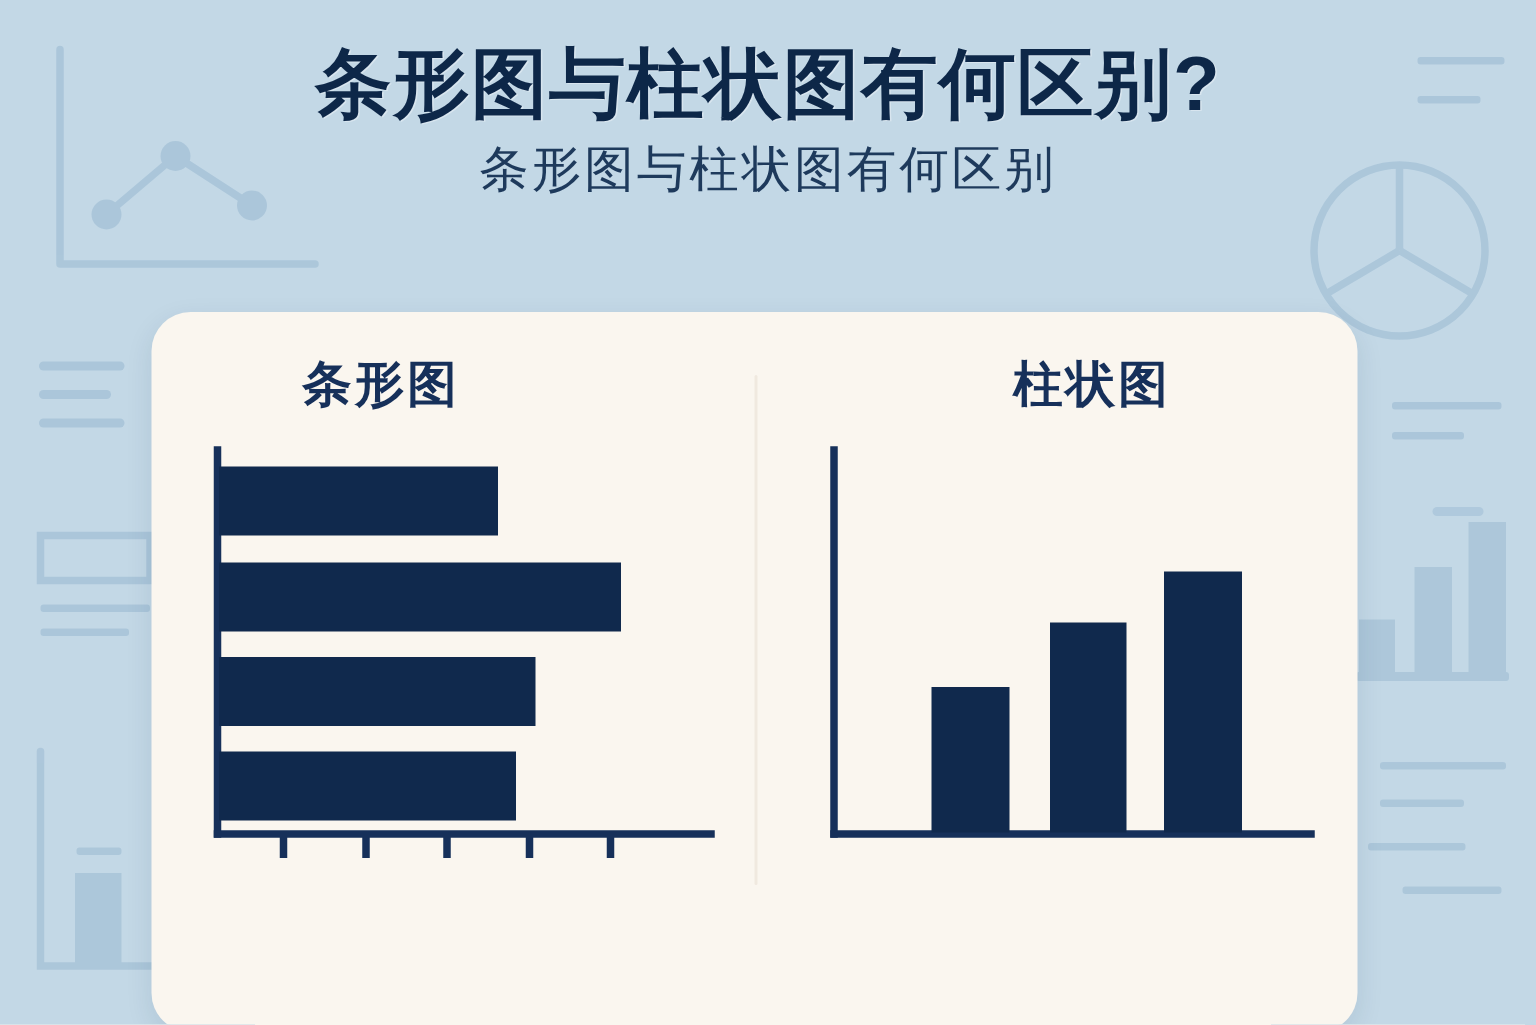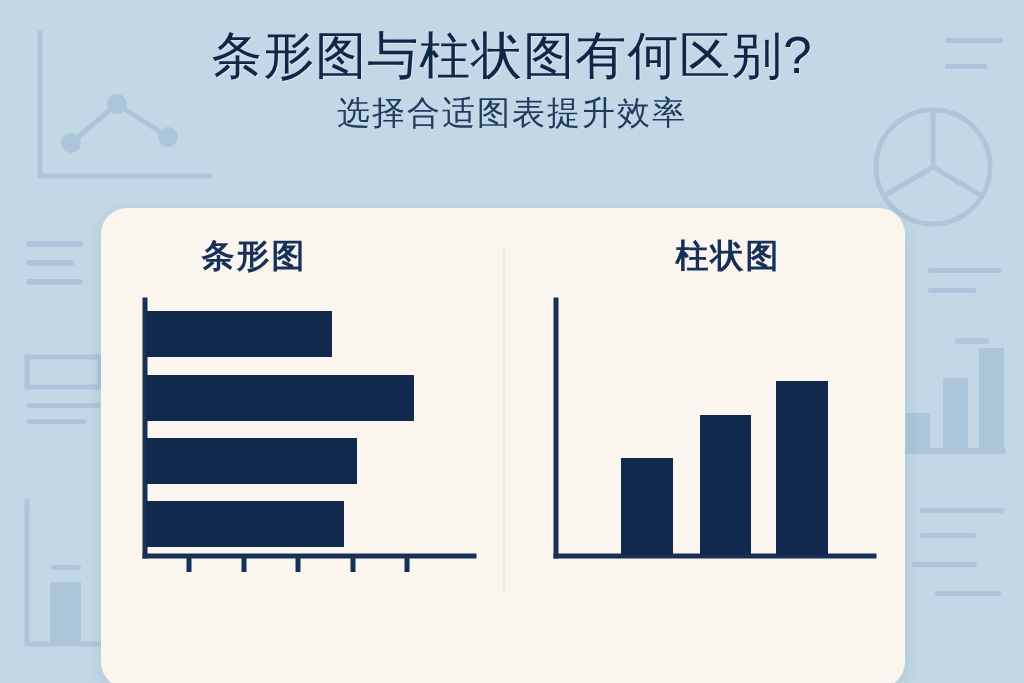--- a/index.html
+++ b/index.html
@@ -35,21 +35,21 @@
   .header {
     position: absolute;
     left: 0;
     top: 28px;
     width: 1024px;
     text-align: center;
     z-index: 5;
   }
   .main-title {
     font-size: 51px;
-    font-weight: normal;
+    font-weight: bold;
     color: #0d2748;
     letter-spacing: 1px;
     line-height: 1.08;
     margin: 0;
     text-shadow: 1px 1px 0 rgba(255,255,255,0.35);
   }
   .sub-title {
     font-size: 33px;
     font-weight: normal;
     color: #1e3a5c;
@@ -172,21 +172,21 @@
         <rect x="920" y="508" width="84" height="5" rx="2" fill="#9fbdd3"></rect>
         <rect x="920" y="533" width="56" height="5" rx="2" fill="#9fbdd3"></rect>
         <rect x="912" y="562" width="65" height="5" rx="2" fill="#9fbdd3"></rect>
         <rect x="935" y="591" width="66" height="5" rx="2" fill="#9fbdd3"></rect>
       </g>
     </svg>
   </div>
 
   <div class="header">
     <h1 class="main-title">条形图与柱状图有何区别?</h1>
-    <h2 class="sub-title">选择合适图表提升效率</h2>
+    <h2 class="sub-title">条形图与柱状图有何区别</h2>
   </div>
 
   <div class="card">
 
     <div class="card-divider"></div>
 
     <div class="panel panel-left">
       <div class="panel-title">条形图</div>
 
       <svg class="chart-svg" width="402" height="330" viewBox="0 0 402 330" xmlns="http://www.w3.org/2000/svg">

